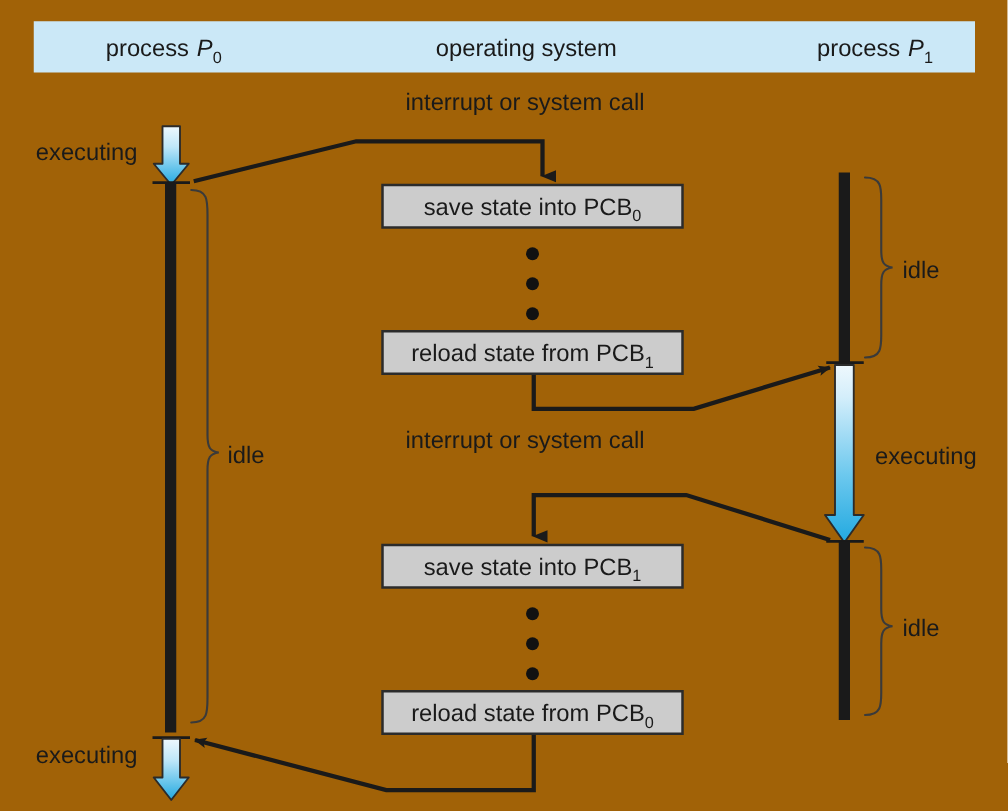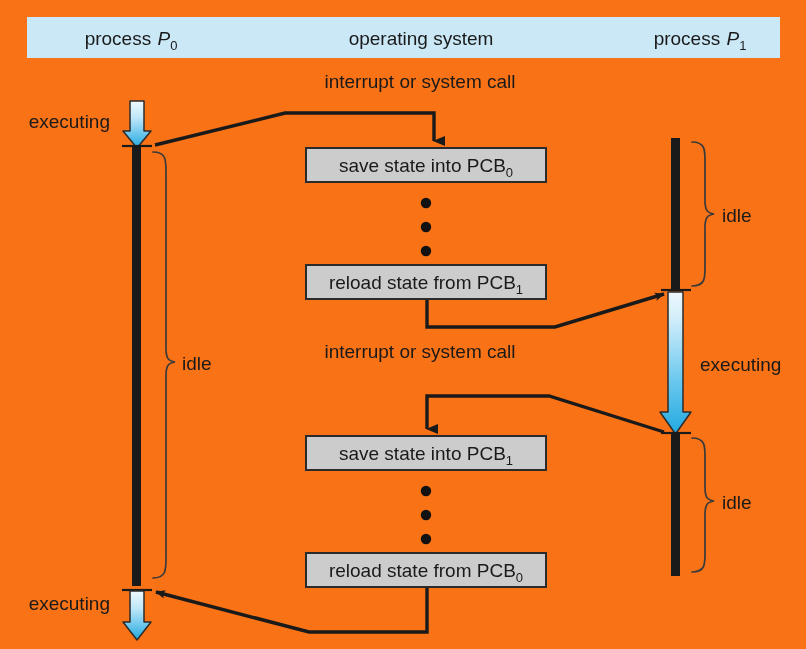--- a/index.html
+++ b/index.html
@@ -7,21 +7,21 @@
     padding: 0;
     background: #ffffff;
   }
   body {
     font-family: "Liberation Sans", sans-serif;
   }
   #stage {
     position: relative;
     width: 806px;
     height: 649px;
-    background: #f97316;
+    background: #a16207;
     overflow: hidden;
   }
   #diagram {
     position: absolute;
     left: 0;
     top: 0;
     width: 806px;
     height: 649px;
   }
   .lbl {

